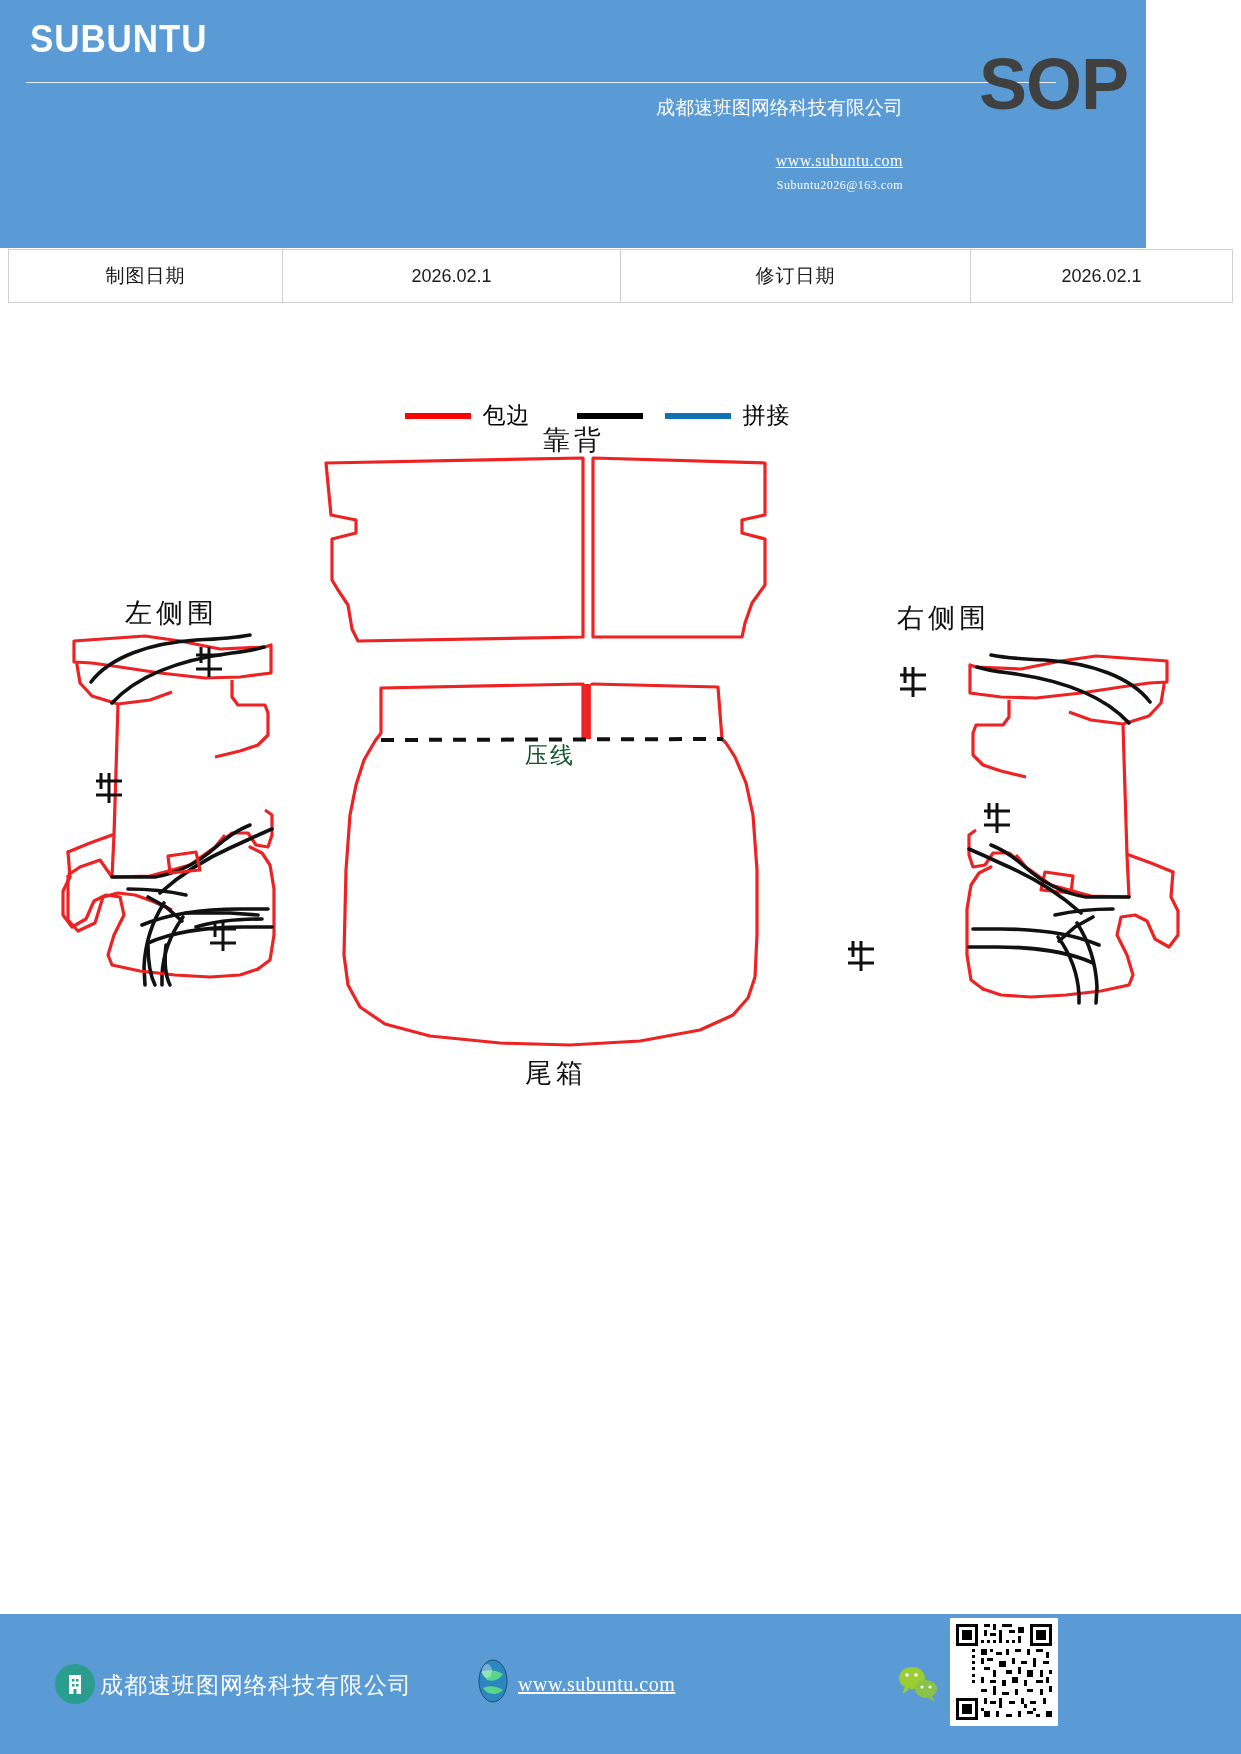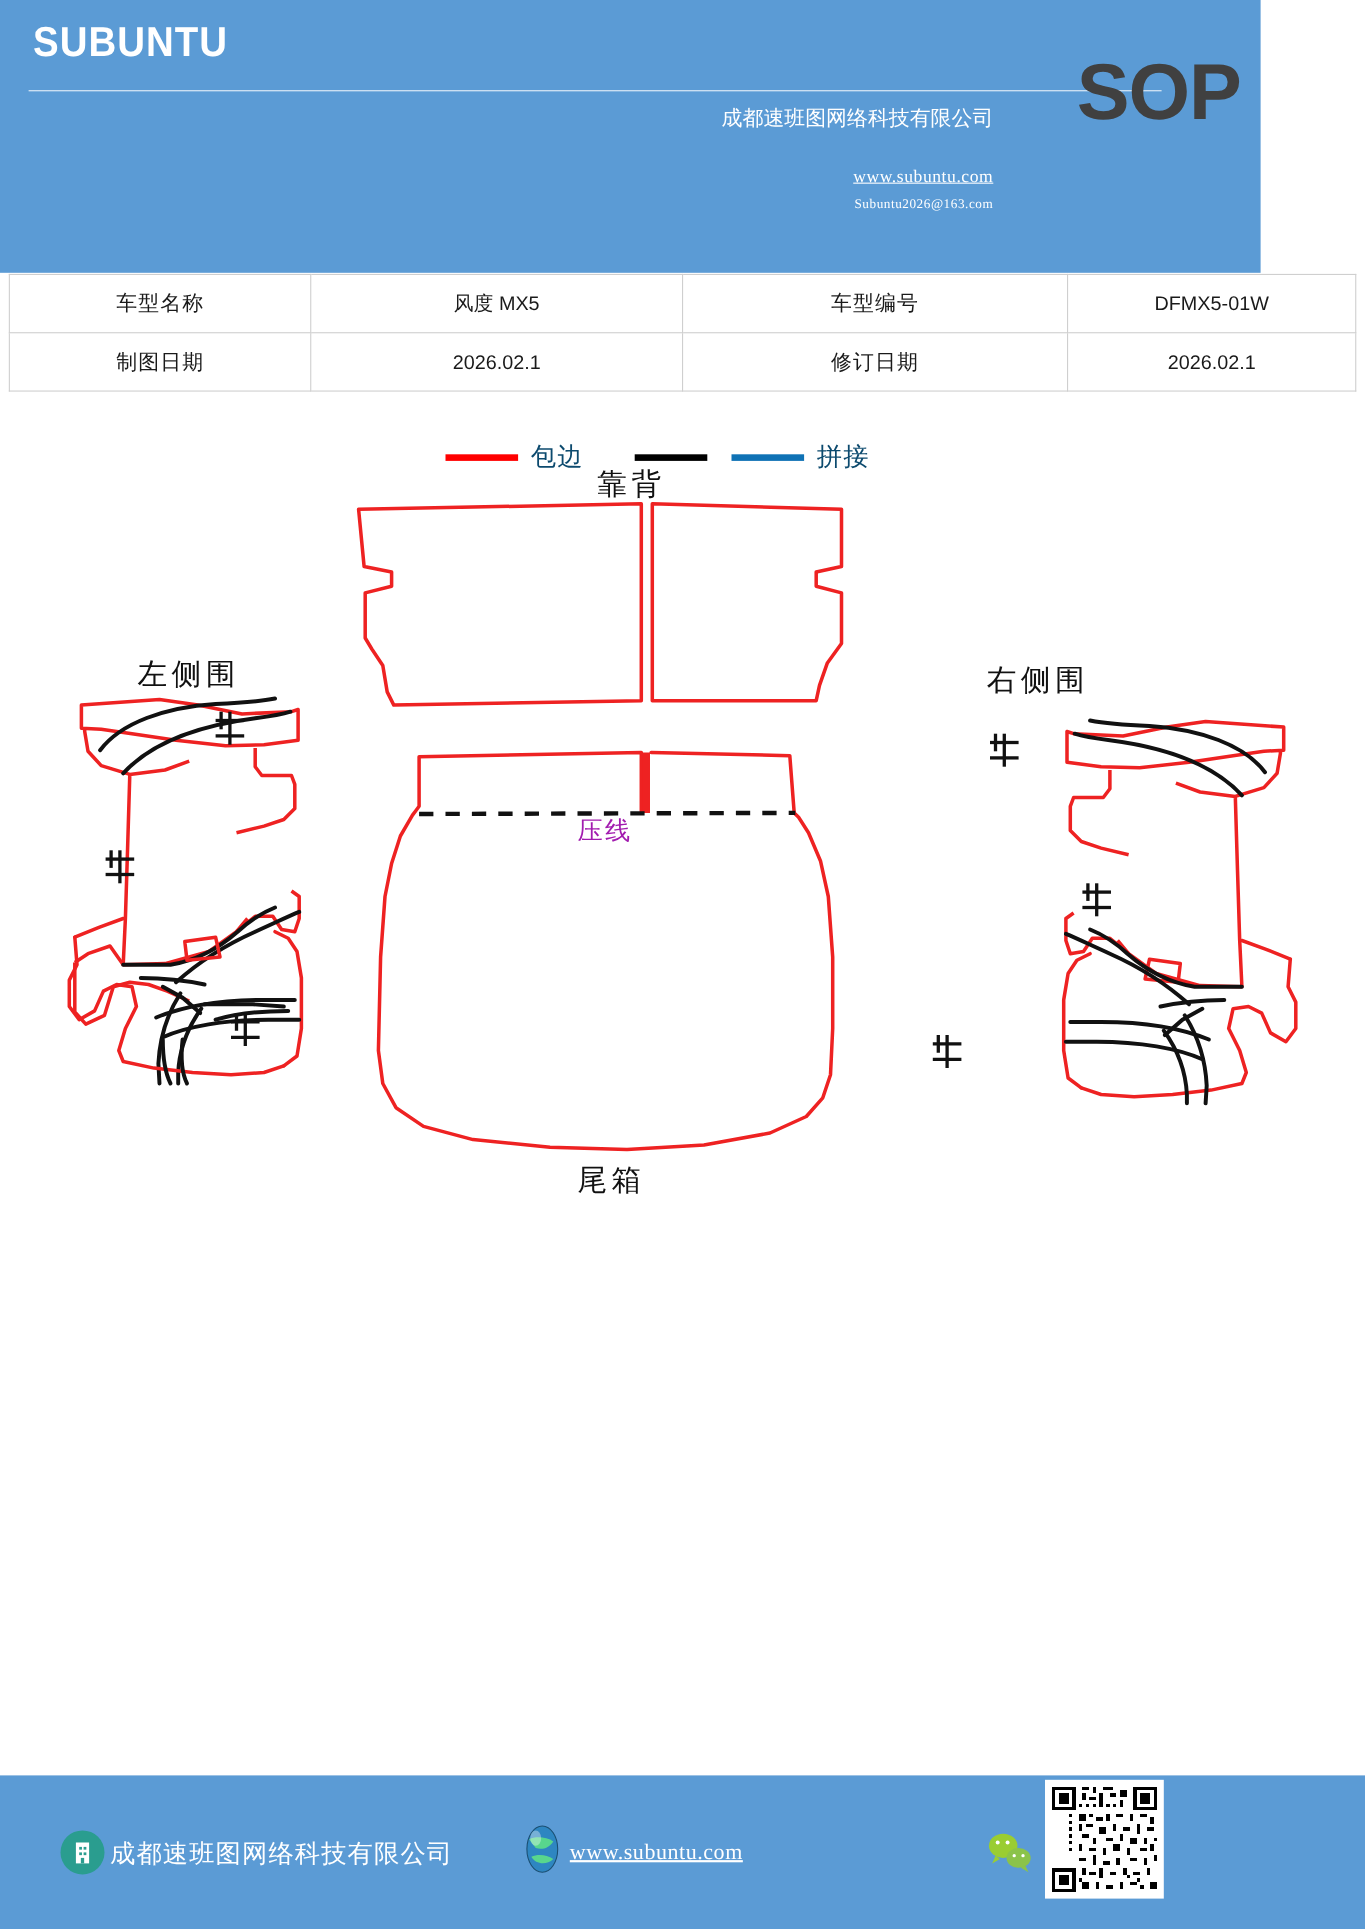--- a/index.html
+++ b/index.html
@@ -131,21 +131,21 @@
     display: inline-block;
     width: 66px;
     height: 6px;
     vertical-align: middle;
   }
   .sw-red   { background: #ff0000; }
   .sw-black { background: #000000; }
   .sw-blue  { background: #0f72b5; }
   .legend-label {
     font-size: 23px;
-    color: #0c4a6e;
+    color: #000000;
     font-family: "Liberation Serif", "DejaVu Serif", serif;
     margin-left: 12px;
     margin-right: 46px;
     letter-spacing: 1px;
   }
   .legend-pair { display: flex; align-items: center; }
 
   
   .drawing {
     position: absolute;
@@ -157,21 +157,21 @@
     position: absolute;
     font-size: 27px;
     color: #111;
     font-family: "Liberation Serif", "DejaVu Serif", serif;
     letter-spacing: 4px;
     white-space: nowrap;
   }
   .sub-label {
     position: absolute;
     font-size: 23px;
-    color: #a21caf;
+    color: #14532d;
     font-family: "Liberation Serif", "DejaVu Serif", serif;
     letter-spacing: 2px;
     white-space: nowrap;
   }
 
   
   .footer {
     position: absolute;
     left: 0; top: 1614px;
     width: 1241px;
@@ -243,26 +243,20 @@
   </div>
 
   <table class="info-table">
     <colgroup>
       <col style="width:22.4%">
         <col style="width:27.6%">
         <col style="width:28.6%">
         <col style="width:21.4%">
     </colgroup>
     <tbody>
-      <tr>
-        <td>车型名称</td>
-        <td class="val">风度 MX5</td>
-        <td>车型编号</td>
-        <td class="val">DFMX5-01W</td>
-      </tr>
       <tr>
         <td>制图日期</td>
         <td class="val">2026.02.1</td>
         <td>修订日期</td>
         <td class="val">2026.02.1</td>
       </tr>
     </tbody>
   </table>
 
   <div class="legend">

